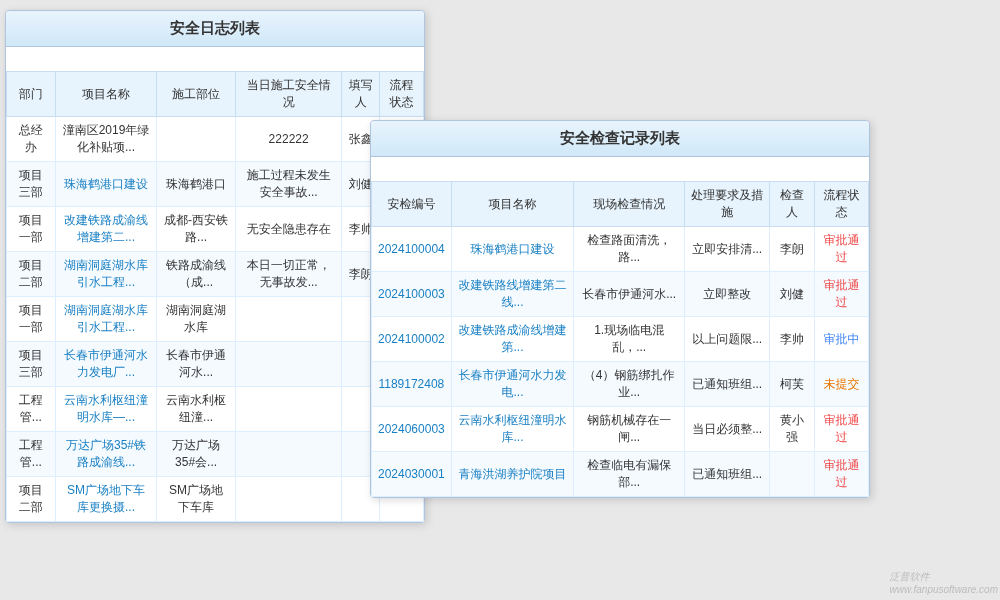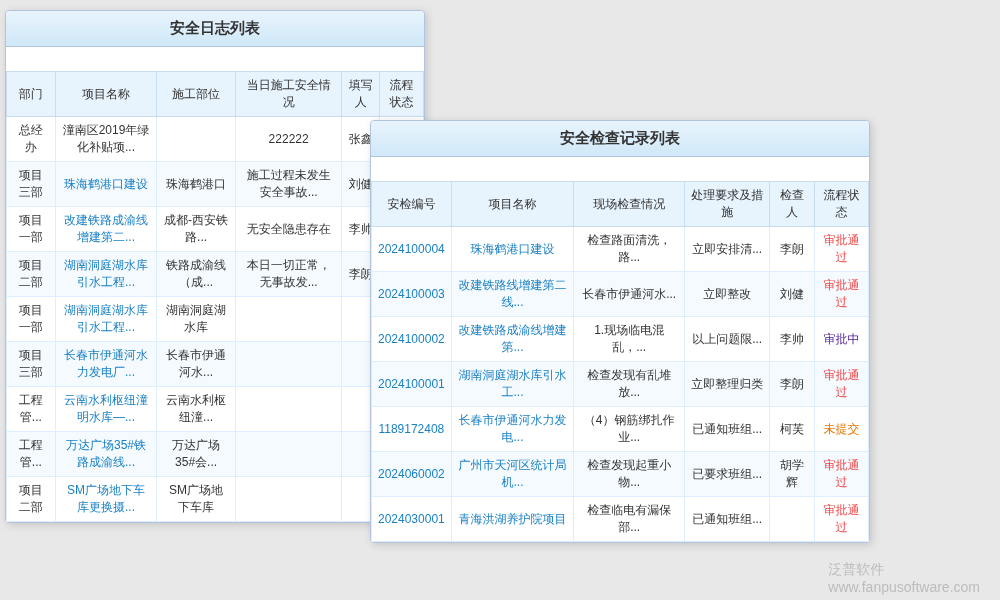--- a/index.html
+++ b/index.html
@@ -62,32 +62,33 @@
     tbody tr:nth-child(odd) td {
       background: #ffffff;
     }
 
     .link-blue {
       color: #1a80c4;
       cursor: pointer;
     }
     .status-approved { color: #ef4444; }
     .status-void { color: #cc0000; }
-    .status-reviewing { color: #4c1d95; }
+    .status-reviewing { color: #3b82f6; }
     .status-notsubmit { color: #e87600; }
 
     
     .watermark {
       position: absolute;
       bottom: 5px;
-      right: 20px;
-      font-size: 14px;
+      right: 2px;
+      font-size: 10px;
       color: #aaa;
       opacity: 0.7;
       z-index: 100;
+      font-style: italic;
     }
 
     
     #panel-left {
       left: 5px;
       top: 10px;
       width: 420px;
     }
 
     
@@ -222,41 +223,33 @@
         </tr>
         <tr>
           <td><span class="link-blue">2024100002</span></td>
           <td><span class="link-blue">改建铁路成渝线增建第...</span></td>
           <td>1.现场临电混乱，...</td>
           <td>以上问题限...</td>
           <td>李帅</td>
           <td class="status-reviewing">审批中</td>
         </tr>
         <tr>
-          <td><span class="link-blue">2024100001</span></td>
-          <td><span class="link-blue">湖南洞庭湖水库引水工...</span></td>
-          <td>检查发现有乱堆放...</td>
-          <td>立即整理归类</td>
-          <td>李朗</td>
-          <td class="status-approved">审批通过</td>
-        </tr>
-        <tr>
           <td><span class="link-blue">1189172408</span></td>
           <td><span class="link-blue">长春市伊通河水力发电...</span></td>
           <td>（4）钢筋绑扎作业...</td>
           <td>已通知班组...</td>
           <td>柯芙</td>
           <td class="status-notsubmit">未提交</td>
         </tr>
         <tr>
-          <td><span class="link-blue">2024060002</span></td>
-          <td><span class="link-blue">广州市天河区统计局机...</span></td>
-          <td>检查发现起重小物...</td>
-          <td>已要求班组...</td>
-          <td>胡学辉</td>
+          <td><span class="link-blue">2024060003</span></td>
+          <td><span class="link-blue">云南水利枢纽潼明水库...</span></td>
+          <td>钢筋机械存在一闸...</td>
+          <td>当日必须整...</td>
+          <td>黄小强</td>
           <td class="status-approved">审批通过</td>
         </tr>
         <tr>
           <td><span class="link-blue">2024030001</span></td>
           <td><span class="link-blue">青海洪湖养护院项目</span></td>
           <td>检查临电有漏保部...</td>
           <td>已通知班组...</td>
           <td></td>
           <td class="status-approved">审批通过</td>
         </tr>

